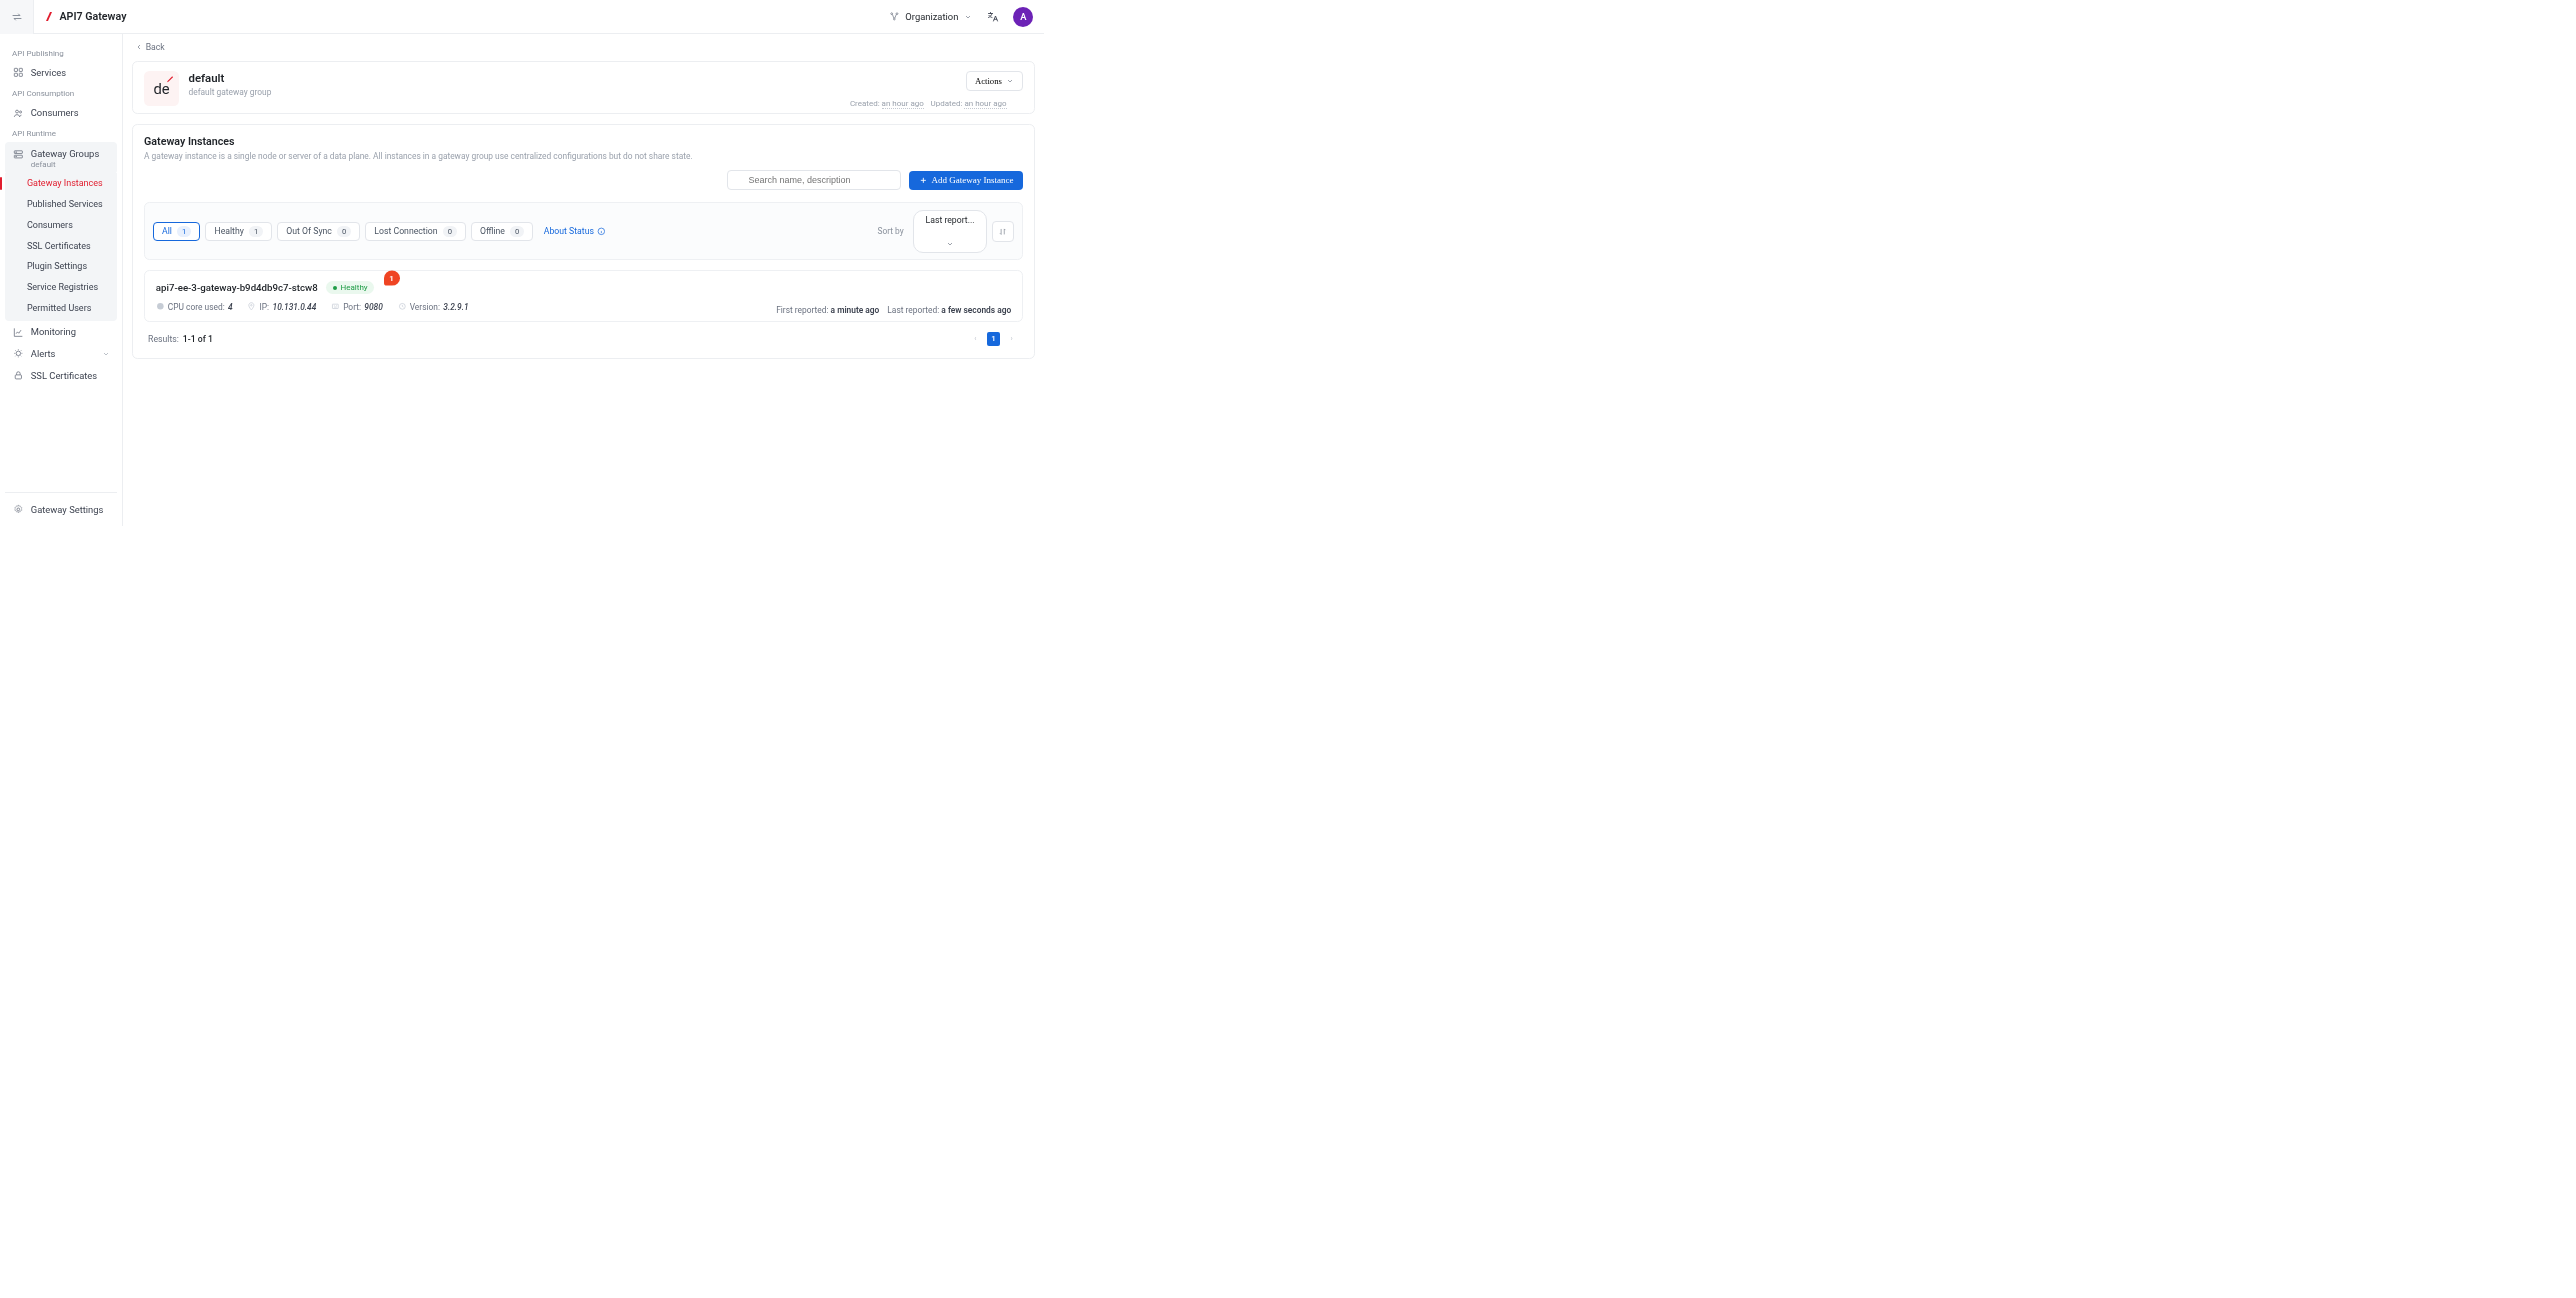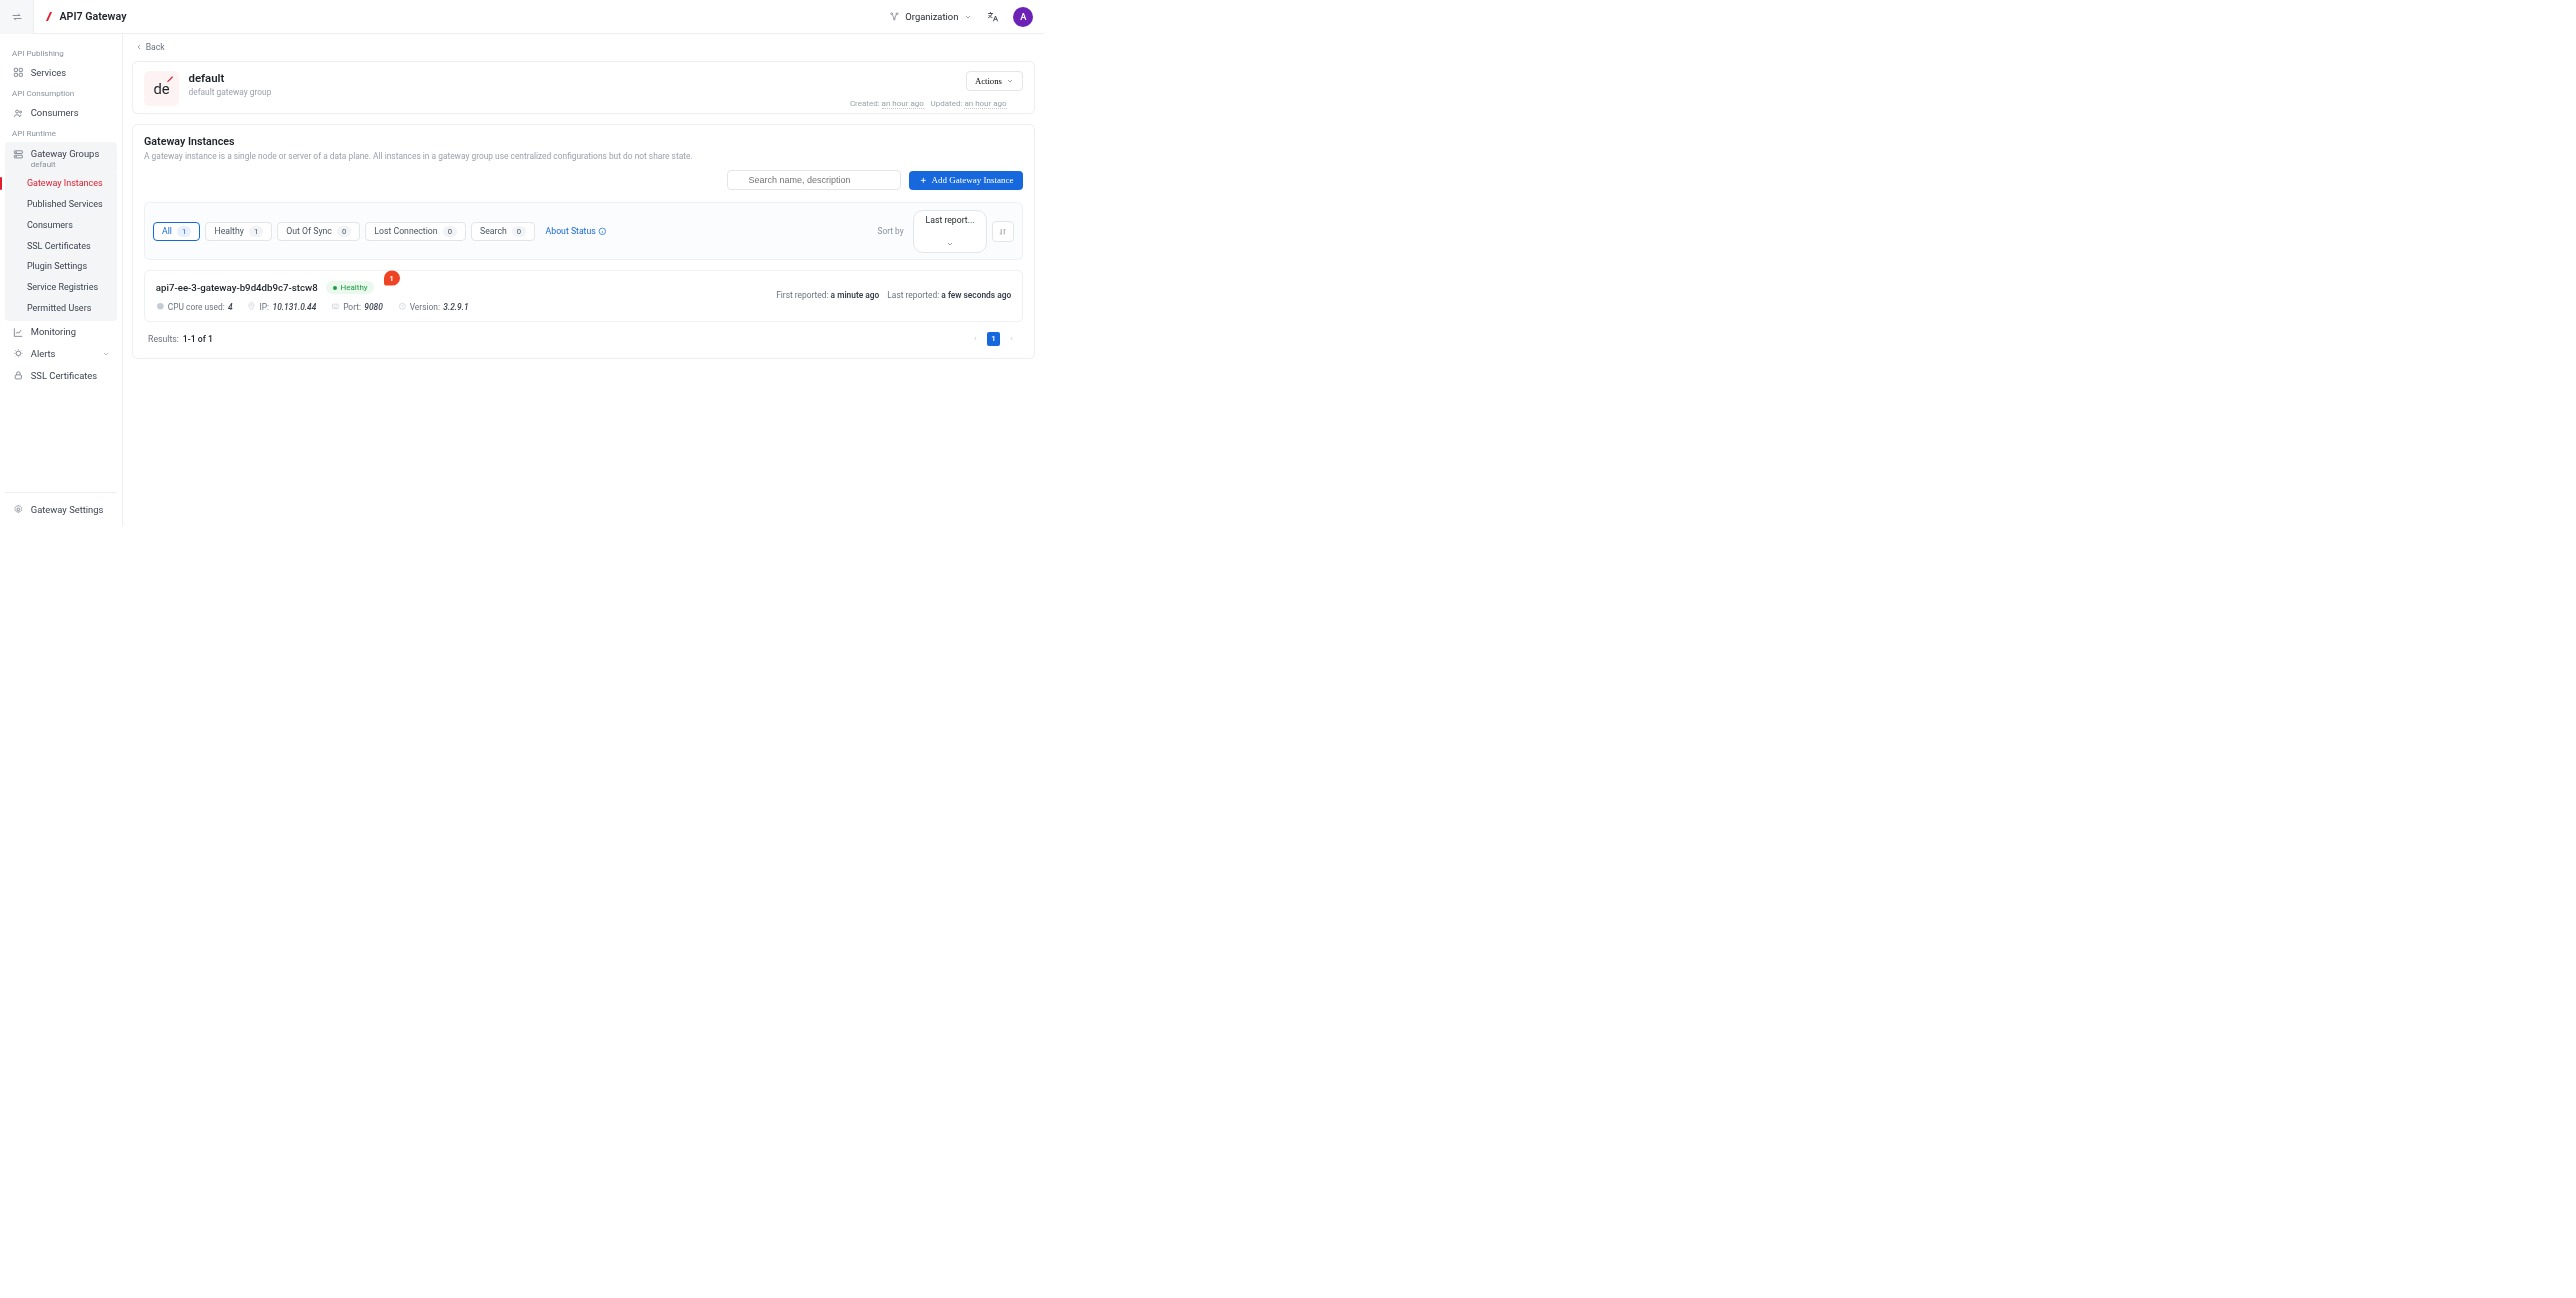--- a/index.html
+++ b/index.html
@@ -102,21 +102,21 @@
   .inst-top { display:flex; align-items:center; gap:8px; }
   .inst-name { font-size:9.7px; font-weight:500;}
   .status-pill { background:#eaf8ee; color:#1e9c46; border-radius:8px; padding:2px 6.7px; font-size:8px; display:flex; align-items:center; gap:4px;}
   .status-pill .dot{ width:4px; height:4px; background:#1e9c46; border-radius:50%;}
   .anno-bubble { position:relative; margin-left:1.3px; }
   .anno-bubble .b { width:16px; height:14.8px; background:#ef4423; border-radius:50% 50% 50% 2.7px; display:flex; align-items:center; justify-content:center; color:#fff; font-size:8px; font-weight:600; transform:translateY(-9.4px);}
   .inst-meta { display:flex; align-items:center; gap:14.8px; margin-top:6.7px; font-size:8.4px; color:#6b7280;}
   .inst-meta .kv { display:flex; align-items:center; gap:3.4px;}
   .inst-meta .kv .v { font-style:italic; color:#3d4350; font-weight:500;}
   .inst-meta .ic { color:#b8bec8; display:inline-flex;}
-  .inst-right { position:absolute; right:10.7px; bottom:21px; font-size:8.4px; color:#3d4350; display:flex; gap:8px;}
+  .inst-right { position:absolute; right:10.7px; bottom:6px; font-size:8.4px; color:#3d4350; display:flex; gap:8px;}
   .inst-right .lbl{ color:#6b7280;}
   .inst-right .v { font-weight:600;}
 
   .pager-row { display:flex; align-items:center; justify-content:space-between; padding:9.4px 4px 1.3px; font-size:8.7px; color:#6b7280;}
   .pager-row .results .r { color:#1f2328; font-weight:500; margin-left:4px;}
   .pager { display:flex; align-items:center; gap:4px;}
   .pager .pbtn { width:14.8px; height:14.8px; display:flex; align-items:center; justify-content:center; color:#c0c5cd; cursor:default; border-radius:2.7px; font-size:7.4px;}
   .pager .pnum { width:13.4px; height:13.4px; background:#1668dc; color:#fff; border-radius:2px; display:flex; align-items:center; justify-content:center; font-size:8px; font-weight:500;}
 
   svg { display:block; }
@@ -356,21 +356,21 @@
           </div>
         <div class="tab">
             <span>Out Of Sync</span>
             <span class="badge">0</span>
           </div>
         <div class="tab">
             <span>Lost Connection</span>
             <span class="badge">0</span>
           </div>
         <div class="tab">
-            <span>Search</span>
+            <span>Offline</span>
             <span class="badge">0</span>
           </div>
         <div class="about-status">
           <span>About Status</span>
           <svg width="8.7" height="8.7" viewBox="0 0 24 24" fill="none" stroke="#1668dc" stroke-width="2">
               <circle cx="12" cy="12" r="9"></circle>
               <path d="M12 8h.01M11 12h1v4h1"></path>
             </svg>
         </div>
         <div class="spacer"></div>

